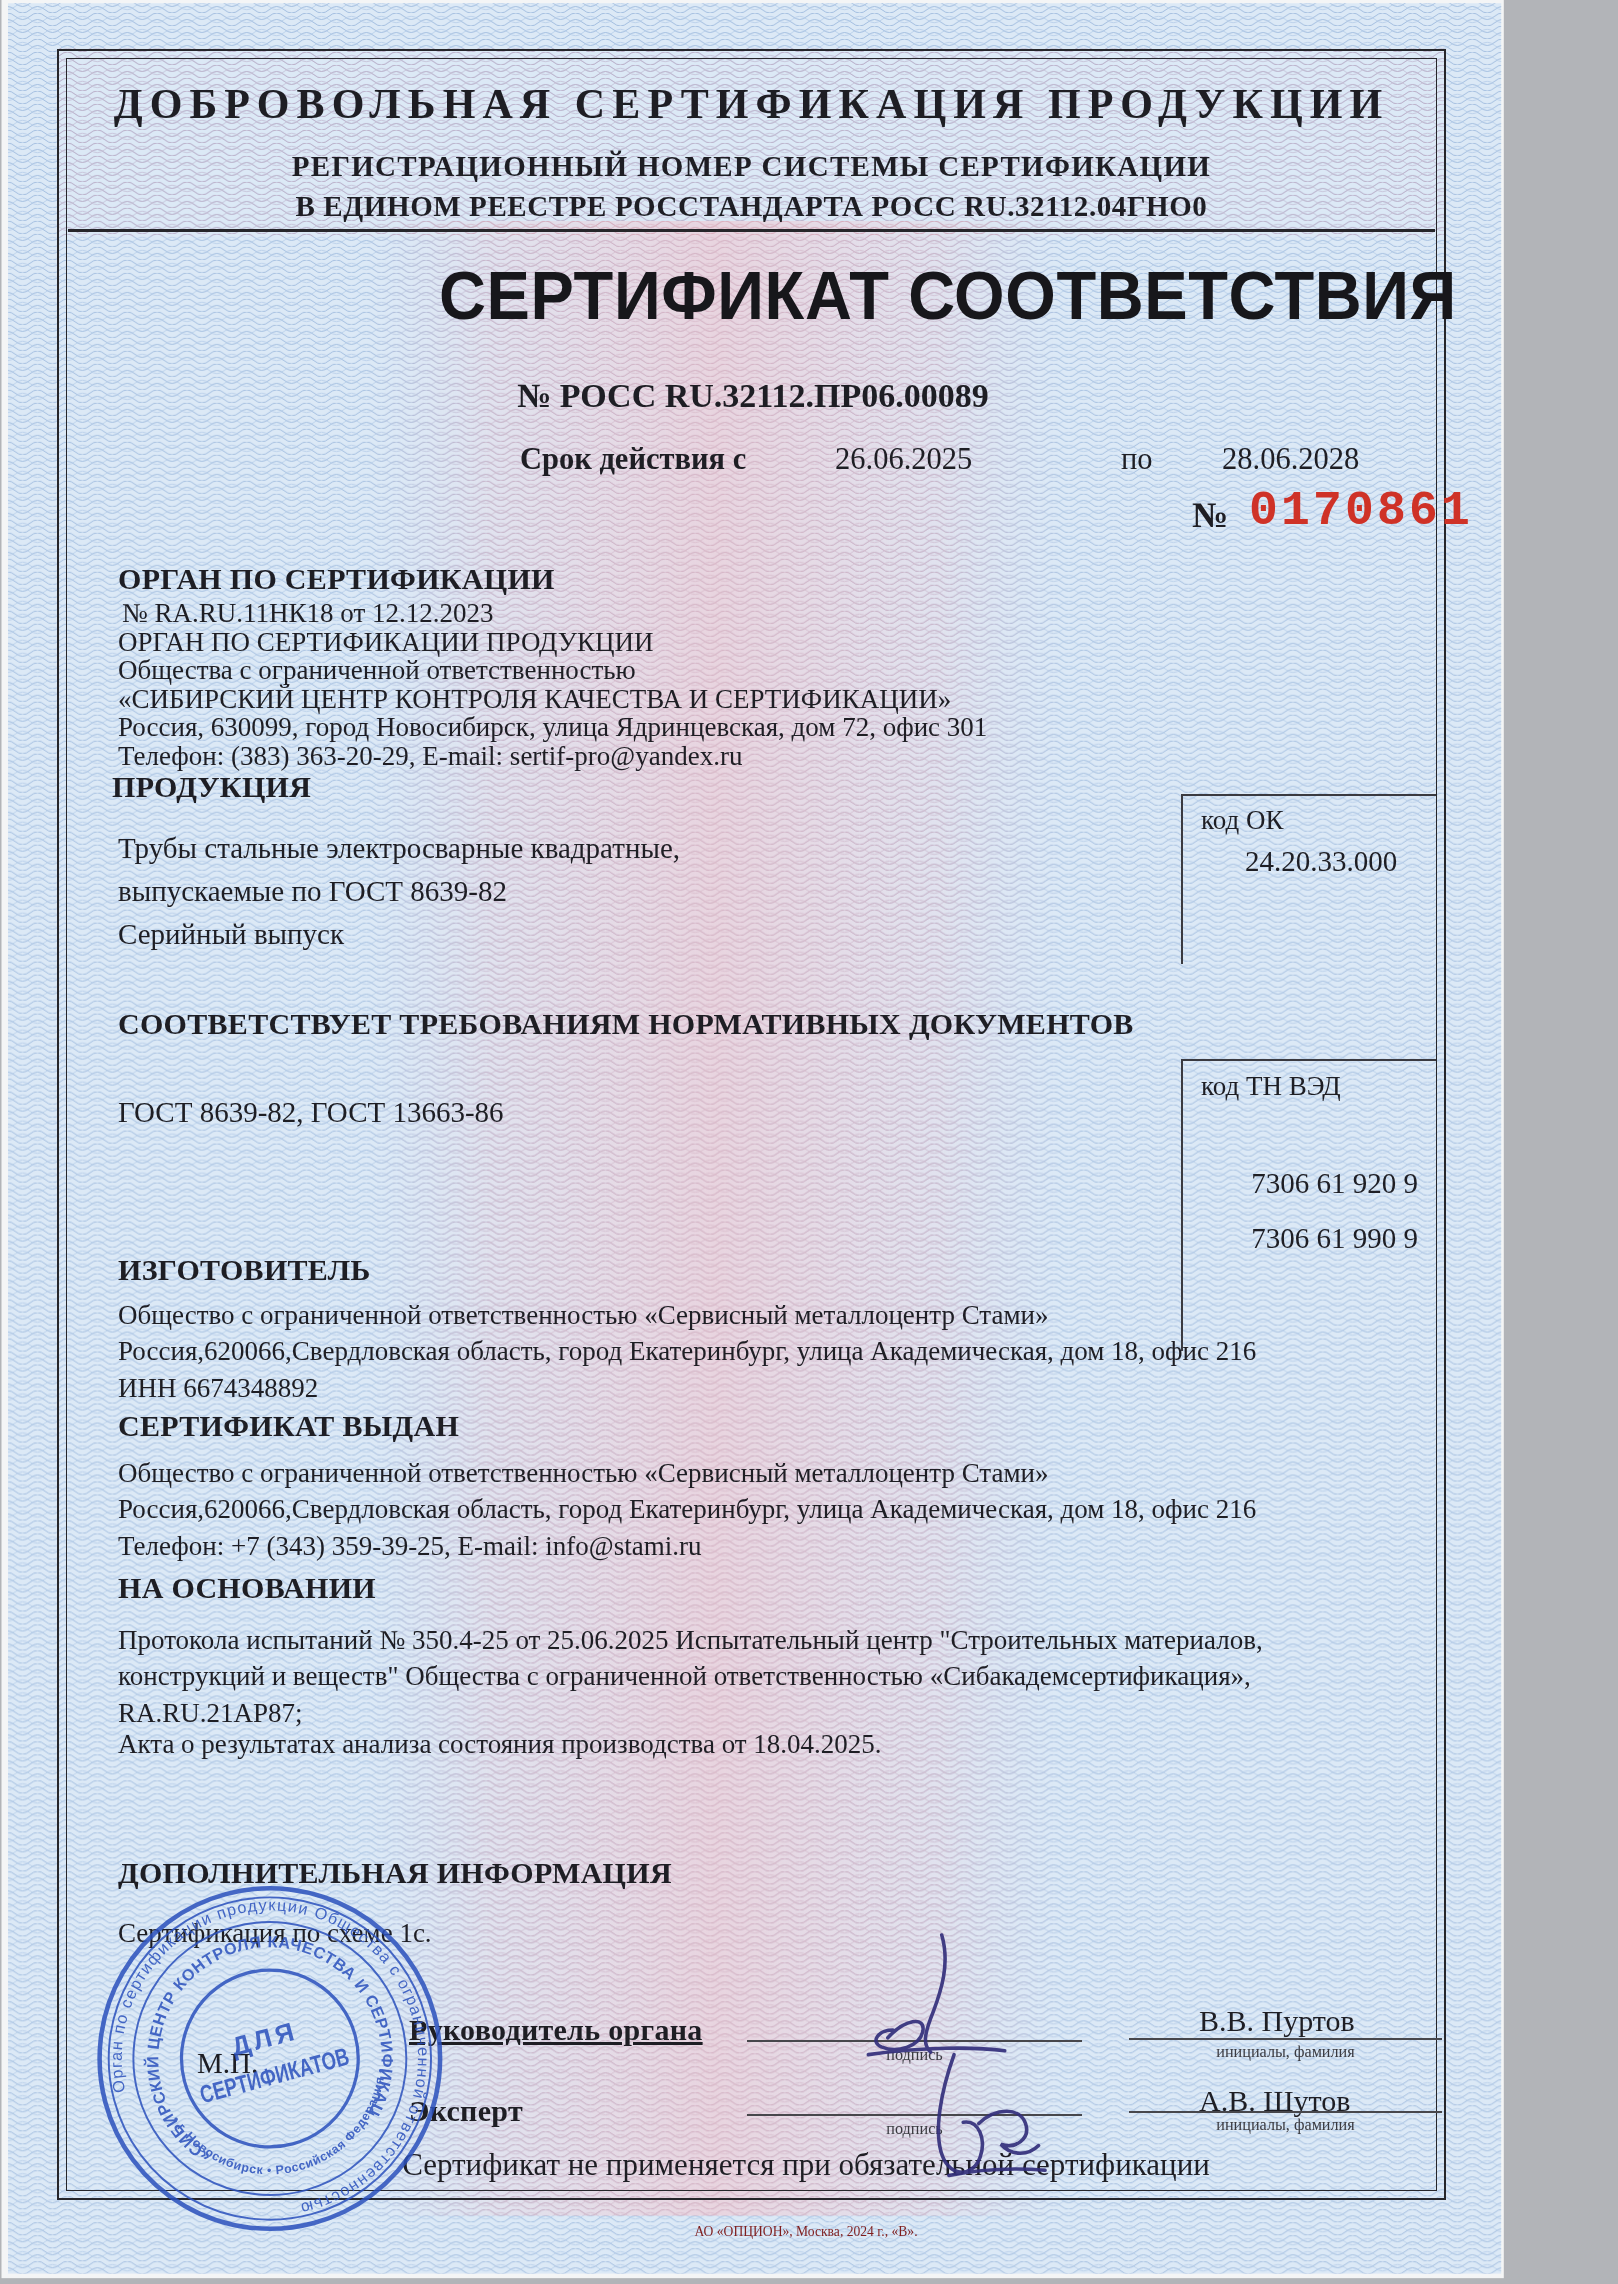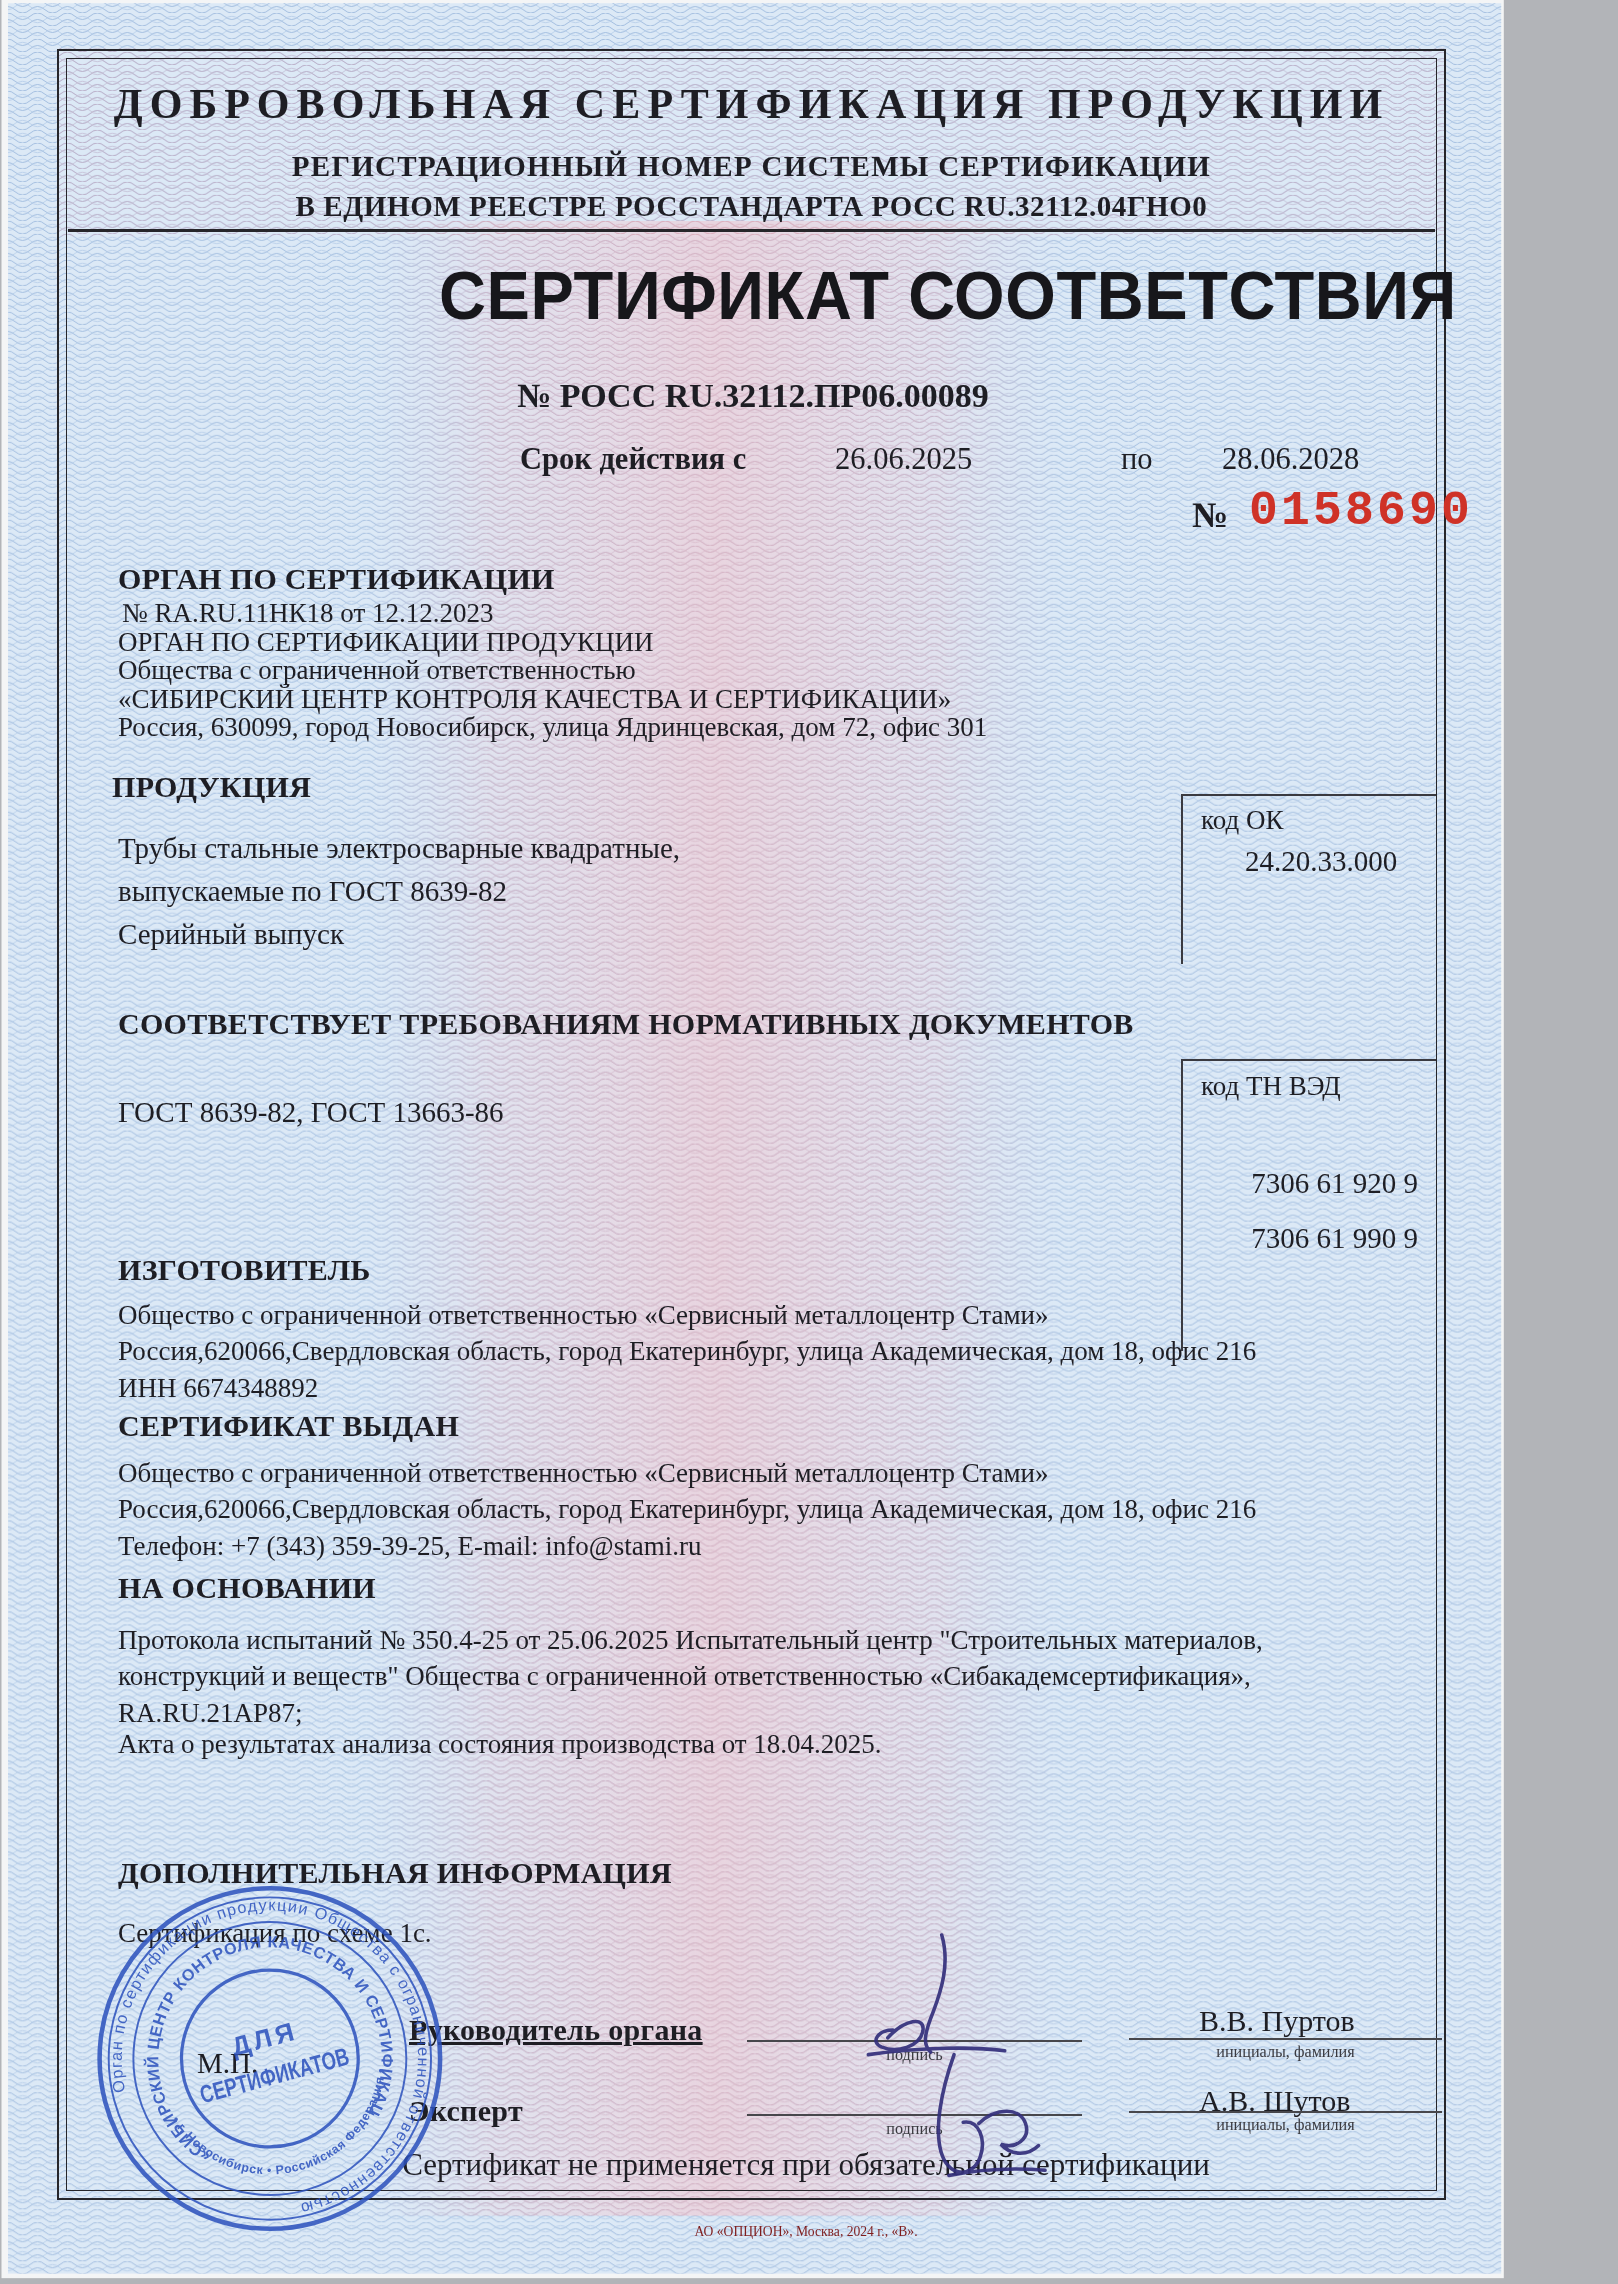--- a/index.html
+++ b/index.html
@@ -71,28 +71,29 @@
   <div class="abs sans b" style="left:439px;top:259px;font-size:65px;letter-spacing:0.6px;color:#17171b;transform:scaleY(1.05);transform-origin:left top;">СЕРТИФИКАТ СООТВЕТСТВИЯ</div>
 
   <div class="abs b" style="left:517px;top:378px;font-size:34px;">№  РОСС  RU.32112.ПР06.00089</div>
 
   <div class="abs b" style="left:520px;top:443px;font-size:30.5px;">Срок действия  с</div>
   <div class="abs" style="left:835px;top:443px;font-size:30.5px;">26.06.2025</div>
   <div class="abs" style="left:1121px;top:443px;font-size:30.5px;">по</div>
   <div class="abs" style="left:1222px;top:443px;font-size:30.5px;">28.06.2028</div>
 
   <div class="abs b" style="left:1192px;top:496px;font-size:36px;">№</div>
-  <div class="abs mono b" style="left:1249px;top:486px;font-size:48px;letter-spacing:3.2px;color:#cf3227;">0158690</div>
+  <div class="abs mono b" style="left:1249px;top:486px;font-size:48px;letter-spacing:3.2px;color:#cf3227;">0170861</div>
 
   <div class="abs hd" style="left:118px;top:563px;">ОРГАН ПО СЕРТИФИКАЦИИ</div>
   <div class="abs bd" style="left:122px;top:599px;">№ RA.RU.11НК18  от 12.12.2023</div>
   <div class="abs bd" style="left:118px;top:628px;">ОРГАН ПО СЕРТИФИКАЦИИ ПРОДУКЦИИ</div>
   <div class="abs bd" style="left:118px;top:656px;">Общества с ограниченной ответственностью</div>
   <div class="abs bd" style="left:118px;top:685px;">«СИБИРСКИЙ ЦЕНТР КОНТРОЛЯ КАЧЕСТВА И СЕРТИФИКАЦИИ»</div>
   <div class="abs bd" style="left:118px;top:713px;">Россия, 630099, город Новосибирск, улица Ядринцевская, дом 72, офис 301</div>
+  <div class="abs bd" style="left:118px;top:742px;">Телефон:  (383) 363-20-29, E-mail: sertif-pro@yandex.ru</div>
 
   <div class="abs hd" style="left:112px;top:771px;">ПРОДУКЦИЯ</div>
   <div class="abs" style="left:118px;top:833px;font-size:29px;">Трубы стальные электросварные квадратные,</div>
   <div class="abs" style="left:118px;top:876px;font-size:29px;">выпускаемые по  ГОСТ 8639-82</div>
   <div class="abs" style="left:118px;top:919px;font-size:29px;">Серийный выпуск</div>
 
   <div class="rule" style="left:1181px;top:794px;width:255px;height:1.9px;background:#3a3a40;"></div>
   <div class="rule" style="left:1181px;top:794px;width:1.9px;height:170px;background:#3a3a40;"></div>
   <div class="abs" style="left:1201px;top:806px;font-size:27px;">код ОК</div>
   <div class="abs" style="left:1245px;top:846px;font-size:29px;">24.20.33.000</div>

